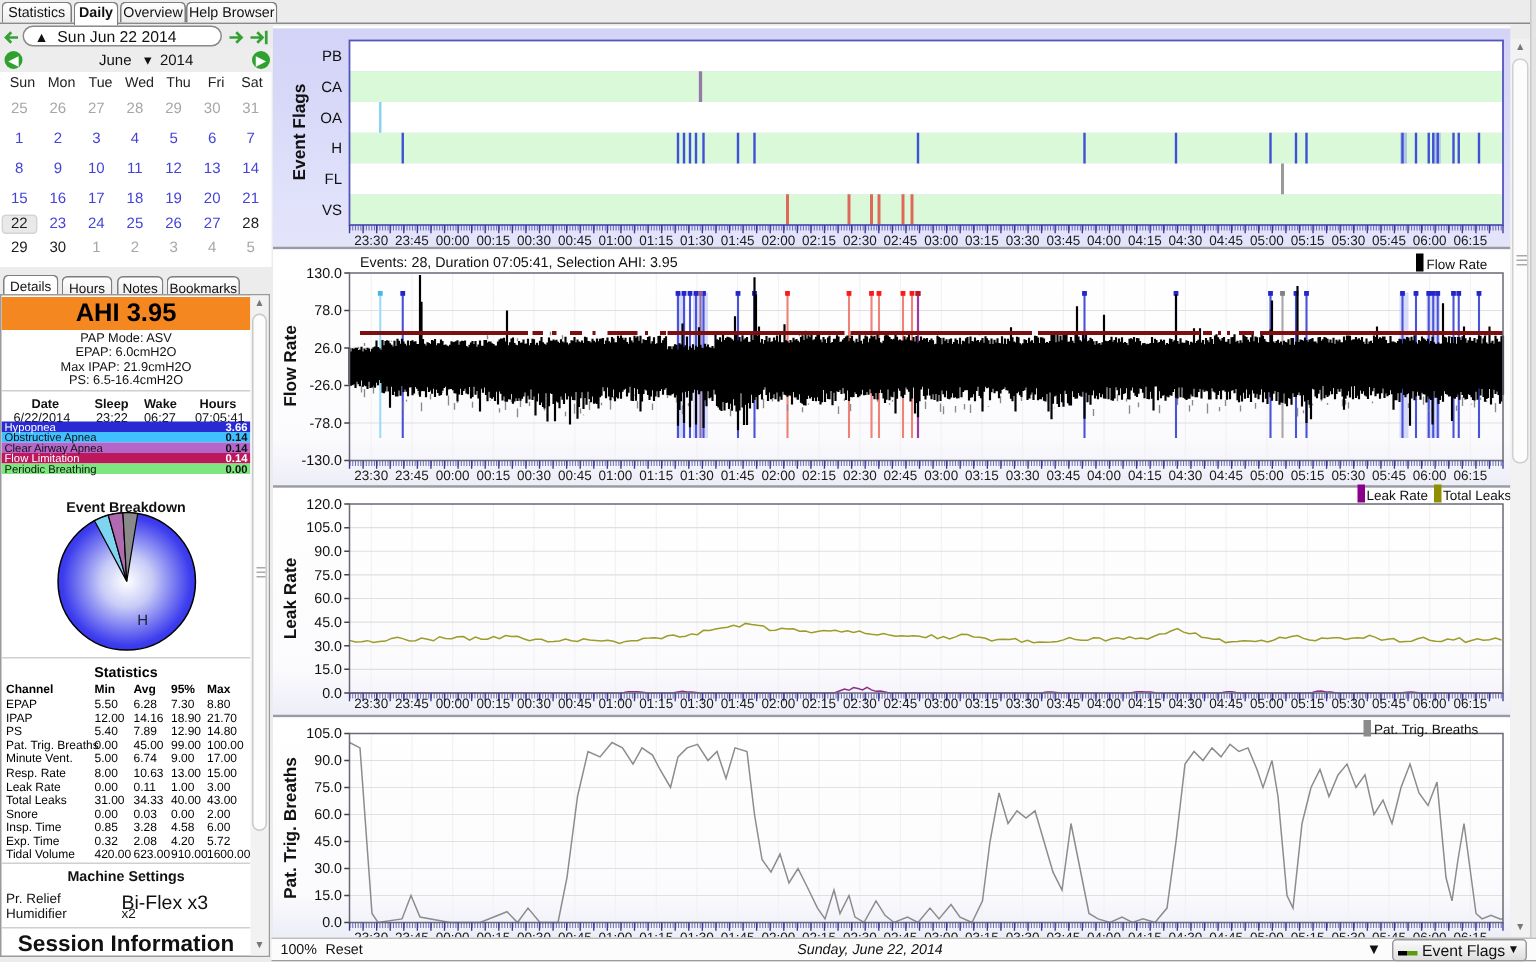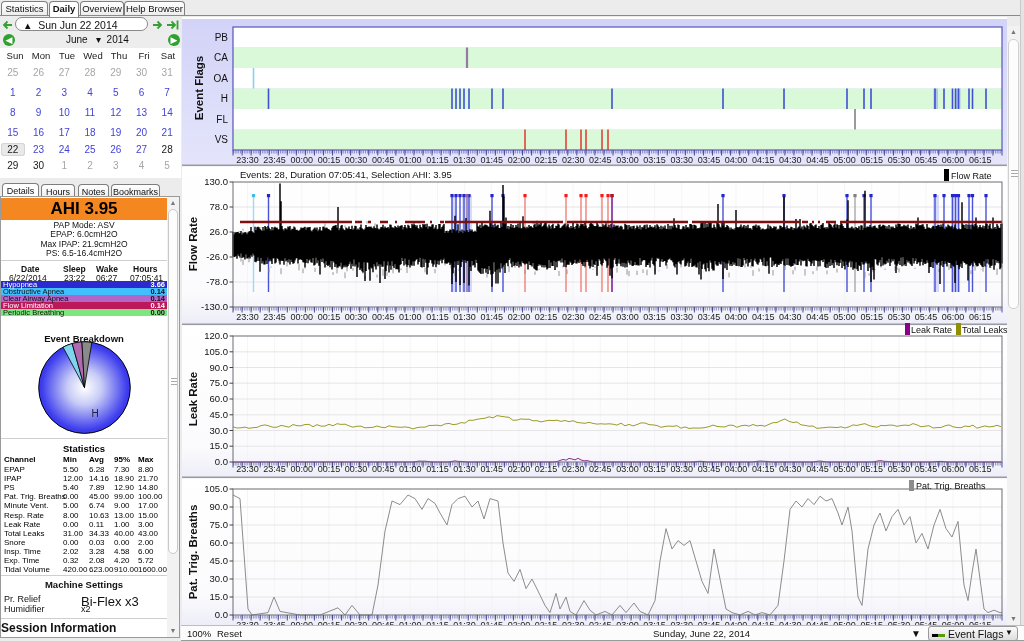--- a/index.html
+++ b/index.html
@@ -172,21 +172,21 @@
         <div style="position:absolute;left:62px;top:85.69999999999999px;white-space:nowrap">31.00</div>
         <div style="position:absolute;left:88px;top:85.69999999999999px;white-space:nowrap">34.33</div>
         <div style="position:absolute;left:113px;top:85.69999999999999px;white-space:nowrap">40.00</div>
         <div style="position:absolute;left:137px;top:85.69999999999999px;white-space:nowrap">43.00</div>
         <div style="position:absolute;left:3px;top:94.79999999999998px;white-space:nowrap">Snore</div>
         <div style="position:absolute;left:62px;top:94.79999999999998px;white-space:nowrap">0.00</div>
         <div style="position:absolute;left:88px;top:94.79999999999998px;white-space:nowrap">0.03</div>
         <div style="position:absolute;left:113px;top:94.79999999999998px;white-space:nowrap">0.00</div>
         <div style="position:absolute;left:137px;top:94.79999999999998px;white-space:nowrap">2.00</div>
         <div style="position:absolute;left:3px;top:103.89999999999998px;white-space:nowrap">Insp. Time</div>
-        <div style="position:absolute;left:62px;top:103.89999999999998px;white-space:nowrap">2.02</div>
+        <div style="position:absolute;left:62px;top:103.89999999999998px;white-space:nowrap">0.85</div>
         <div style="position:absolute;left:88px;top:103.89999999999998px;white-space:nowrap">3.28</div>
         <div style="position:absolute;left:113px;top:103.89999999999998px;white-space:nowrap">4.58</div>
         <div style="position:absolute;left:137px;top:103.89999999999998px;white-space:nowrap">6.00</div>
         <div style="position:absolute;left:3px;top:112.99999999999997px;white-space:nowrap">Exp. Time</div>
         <div style="position:absolute;left:62px;top:112.99999999999997px;white-space:nowrap">0.32</div>
         <div style="position:absolute;left:88px;top:112.99999999999997px;white-space:nowrap">2.08</div>
         <div style="position:absolute;left:113px;top:112.99999999999997px;white-space:nowrap">4.20</div>
         <div style="position:absolute;left:137px;top:112.99999999999997px;white-space:nowrap">5.72</div>
         <div style="position:absolute;left:3px;top:122.09999999999997px;white-space:nowrap">Tidal Volume</div>
         <div style="position:absolute;left:62px;top:122.09999999999997px;white-space:nowrap">420.00</div>
@@ -194,21 +194,21 @@
         <div style="position:absolute;left:113px;top:122.09999999999997px;white-space:nowrap">910.00</div>
         <div style="position:absolute;left:137px;top:122.09999999999997px;white-space:nowrap">1600.00</div>
       </div>
   <div class="abs" style="left:0;top:378px;width:166px;height:1px;background:#cfcfcf"></div>
   <div class="abs" style="left:0;top:382px;width:166px;text-align:center;font-weight:bold;font-size:9.5px;color:#111">Machine Settings</div>
   <div class="abs" style="left:3px;top:397px;font-size:9px;color:#111">Pr. Relief</div>
   <div class="abs" style="left:80px;top:397px;font-size:13px;color:#111">Bi-Flex x3</div>
   <div class="abs" style="left:3px;top:407px;font-size:9px;color:#111">Humidifier</div>
   <div class="abs" style="left:80px;top:407px;font-size:9px;color:#111">x2</div>
   <div class="abs" style="left:0;top:420.5px;width:166px;height:1px;background:#cfcfcf"></div>
-  <div class="abs" style="left:0;top:424px;width:166px;font-weight:bold;font-size:12px;color:#111">Session Information</div>
+  <div class="abs" style="left:0;top:424px;width:166px;text-align:center;font-weight:bold;font-size:15px;color:#111">Session Information</div>
  </div>
 
  <div class="abs" style="left:166px;top:0;width:12px;height:440px;background:#f2f2f2">
    <div class="abs" style="left:0;top:0;width:12px;height:12px;font-size:7px;text-align:center;color:#777;line-height:12px">▲</div>
    <div class="abs" style="left:0;top:428px;width:12px;height:12px;font-size:7px;text-align:center;color:#777;line-height:12px">▼</div>
    <div class="abs" style="left:1px;top:12px;width:10px;height:345px;background:#fdfdfd;border:1px solid #c8c8c8;border-radius:5px">
      <div style="position:absolute;left:2px;top:168px;width:6px;height:1px;background:#aaa"></div>
      <div style="position:absolute;left:2px;top:171px;width:6px;height:1px;background:#aaa"></div>
      <div style="position:absolute;left:2px;top:174px;width:6px;height:1px;background:#aaa"></div>
    </div>
@@ -490,21 +490,21 @@
      <div style="position:absolute;left:2px;top:133px;width:7px;height:1px;background:#aaa"></div>
      <div style="position:absolute;left:2px;top:136px;width:7px;height:1px;background:#aaa"></div>
   </div>
 </div>
 
 <div class="abs" style="left:1020px;top:0;width:4px;height:641px;background:#e4e4e4;border-left:1px solid #c9c9c9"></div>
 
 <div class="abs" style="left:181px;top:625px;width:843px;height:16px;background:#fcfcfc;border-top:1px solid #bdbdbd;border-bottom:1px solid #9a9a9a">
   <div class="abs" style="left:6px;top:2px;font-size:9.5px;color:#111">100%</div>
   <div class="abs" style="left:36px;top:2px;font-size:9.5px;color:#111">Reset</div>
-  <div class="abs" style="left:229px;top:2px;width:340px;text-align:right;font-size:9.5px;color:#111">Sunday, June 22, 2014</div>
+  <div class="abs" style="left:229px;top:2px;width:340px;text-align:center;font-size:9.5px;font-style:italic;color:#111">Sunday, June 22, 2014</div>
   <div class="abs" style="left:730px;top:2px;font-size:10px;color:#111">▼</div>
   <div class="abs" style="left:747px;top:0px;width:90px;height:15px;border:1px solid #999;border-radius:3px;background:linear-gradient(#fbfbfb,#dedede);font-size:10.5px;color:#111">
     <span style="position:absolute;left:3px;top:7px;width:6px;height:3px;background:#000"></span>
     <span style="position:absolute;left:9px;top:7px;width:7px;height:3px;background:#5a9a10"></span>
     <span style="position:absolute;left:19px;top:1px">Event Flags</span>
     <span style="position:absolute;right:4px;top:1px;font-size:8px">▼</span>
   </div>
 </div>
 
 </body></html>

